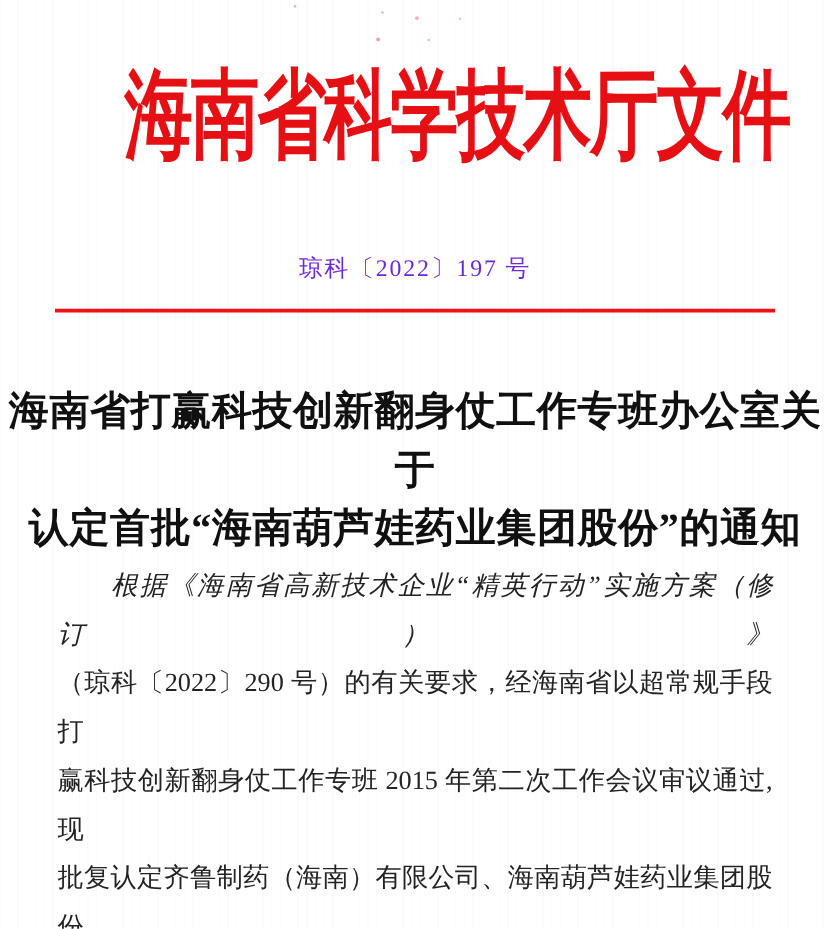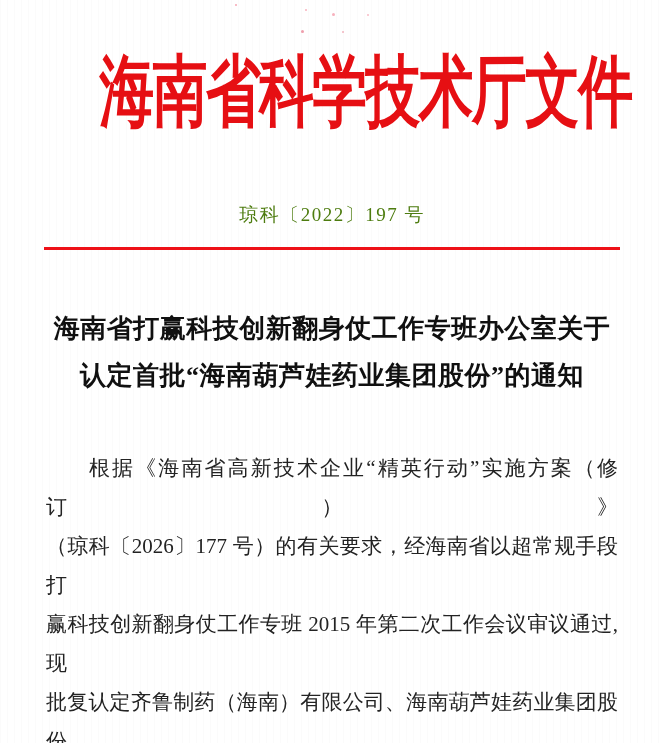--- a/index.html
+++ b/index.html
@@ -26,43 +26,43 @@
     color: #e60f13;
     white-space: nowrap;
     letter-spacing: -2px;
     transform: scaleX(0.70);
     transform-origin: 50% 50%;
   }
   .doc-number {
     position: absolute; top: 202px; left: 0; width: 664px;
     text-align: center;
     font-size: 19px; letter-spacing: 1.5px;
-    color: #4d7c0f;
+    color: #6d28d9;
   }
   .red-divider {
     position: absolute; top: 247px; left: 44px;
     width: 576px; height: 3px;
     background: #ee1118;
   }
   .notice-title {
     position: absolute; top: 305px; left: 0; width: 664px; margin: 0;
     text-align: center;
-    font-size: 26px; font-weight: bold; line-height: 47px;
+    font-size: 32px; font-weight: bold; line-height: 47px;
     color: #101010;
     letter-spacing: 0.5px;
   }
   .notice-title span { display: block; }
   .body-text {
     position: absolute; top: 449px; left: 46px; width: 572px;
     font-size: 21px; line-height: 39px;
     color: #232323;
   }
   .salutation { text-align: left; }
   .para-line { text-align: justify; text-align-last: justify; }
-  .para-line.first { text-indent: 43px; }
+  .para-line.first { text-indent: 43px; font-style: italic; }
 </style>
 </head>
 <body>
 
 <div class="scan-noise"></div>
 
 <div class="speck" style="top:4px;left:235px;width:2px;height:2px;background:rgba(235,60,90,0.45);"></div>
 <div class="speck" style="top:9px;left:305px;width:2px;height:2px;background:rgba(235,60,90,0.40);"></div>
 <div class="speck" style="top:13px;left:332px;width:3px;height:3px;background:rgba(235,60,90,0.40);"></div>
 <div class="speck" style="top:14px;left:367px;width:2px;height:2px;background:rgba(235,60,90,0.35);"></div>
@@ -75,17 +75,17 @@
 
 <div class="red-divider"></div>
 
 <h2 class="notice-title">
   <span>海南省打赢科技创新翻身仗工作专班办公室关于</span>
   <span>认定首批“海南葫芦娃药业集团股份”的通知</span>
 </h2>
 
 <div class="body-text">
   <div class="para-line first">根据《海南省高新技术企业“精英行动”实施方案（修订）》</div>
-  <div class="para-line">（琼科〔2026〕177 号）的有关要求，经海南省以超常规手段打</div>
+  <div class="para-line">（琼科〔2022〕290 号）的有关要求，经海南省以超常规手段打</div>
   <div class="para-line">赢科技创新翻身仗工作专班 2015 年第二次工作会议审议通过,现</div>
   <div class="para-line">批复认定齐鲁制药（海南）有限公司、海南葫芦娃药业集团股份</div>
 
 </div>
 
 </body></html>

